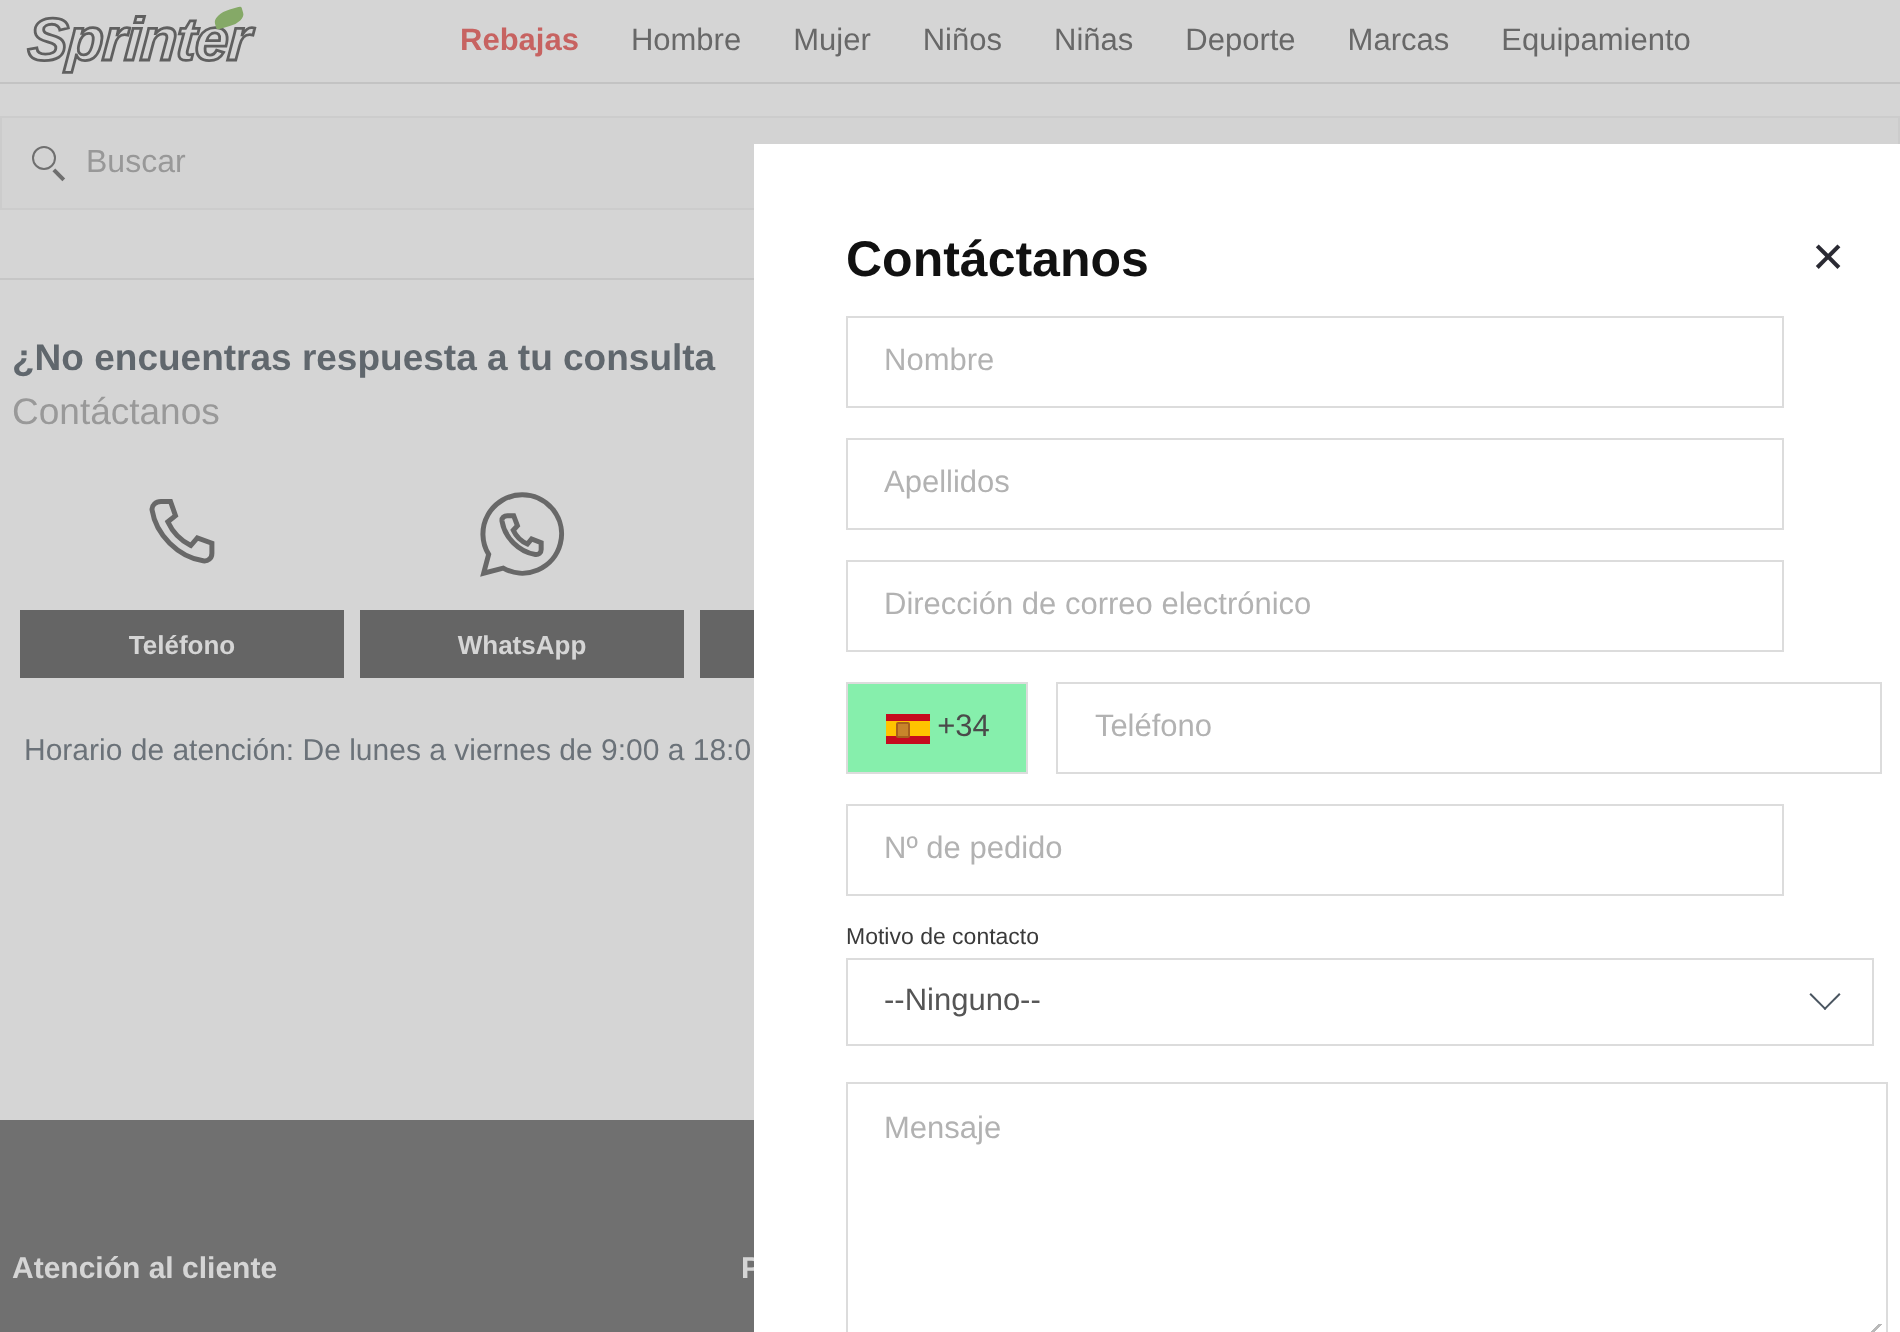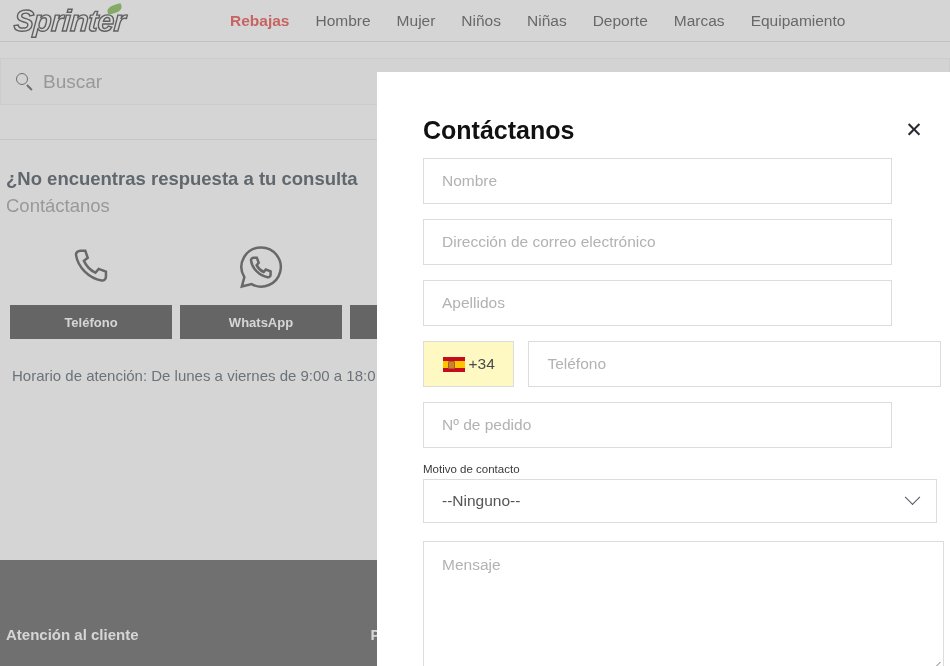--- a/index.html
+++ b/index.html
@@ -75,21 +75,21 @@
     position: absolute; left: 1px; top: 1px;
     width: 12px; height: 12px;
     border: 1.8px solid #555; border-radius: 50%;
   }
   .search-icon i::after {
     content: ""; position: absolute;
     left: 10px; top: 10px;
     width: 7px; height: 1.8px; background: #555;
     transform: rotate(45deg); transform-origin: left center;
   }
-  .search-placeholder { font-size: 19px; color: #9a9a9a; }
+  .search-placeholder { font-size: 16px; color: #9a9a9a; }
 
   .section-divider {
     margin-top: 34px;
     border-top: 1px solid #e6e6e6;
   }
 
   .contact-block { padding: 28px 0 0 6px; }
   .contact-q { font-size: 18.5px; font-weight: bold; color: #3d4853; }
   .contact-sub { font-size: 18.5px; color: #9b9b9b; margin-top: 5px; }
 
@@ -155,21 +155,21 @@
     background: #fff;
     font-size: 15.5px;
     color: #b2b2b2;
     cursor: text;
   }
   .phone-row { display: flex; gap: 14px; margin-bottom: 15px; }
   .phone-prefix {
     width: 92px; height: 46px;
     border: 1px solid #dcdcdc;
     display: flex; align-items: center; justify-content: center;
-    gap: 4px; cursor: pointer; background: #fef9c3;
+    gap: 4px; cursor: pointer; background: #86efac;
   }
   .flag {
     width: 22px; height: 15px;
     background: linear-gradient(#c60b1e 0 25%, #ffc400 25% 75%, #c60b1e 75% 100%);
     position: relative; flex: none;
   }
   .flag::after {
     content: ""; position: absolute;
     left: 5px; top: 4.5px; width: 5px; height: 6px;
     background: #c8842b; border: 0.5px solid #a8601c; border-radius: 1px;
@@ -288,22 +288,22 @@
 </div>
 
 <div id="contact-modal">
   <div class="modal-header">
     <div class="modal-title">Contáctanos</div>
     <button class="modal-close">✕</button>
   </div>
 
   <div class="modal-body">
     <div class="field">Nombre</div>
+    <div class="field">Apellidos</div>
     <div class="field">Dirección de correo electrónico</div>
-    <div class="field">Apellidos</div>
 
     <div class="phone-row">
       <div class="phone-prefix">
         <span class="flag"></span>
         <span class="prefix-text">+34</span>
       </div>
       <div class="field phone-field">Teléfono</div>
     </div>
 
     <div class="field">Nº de pedido</div>

